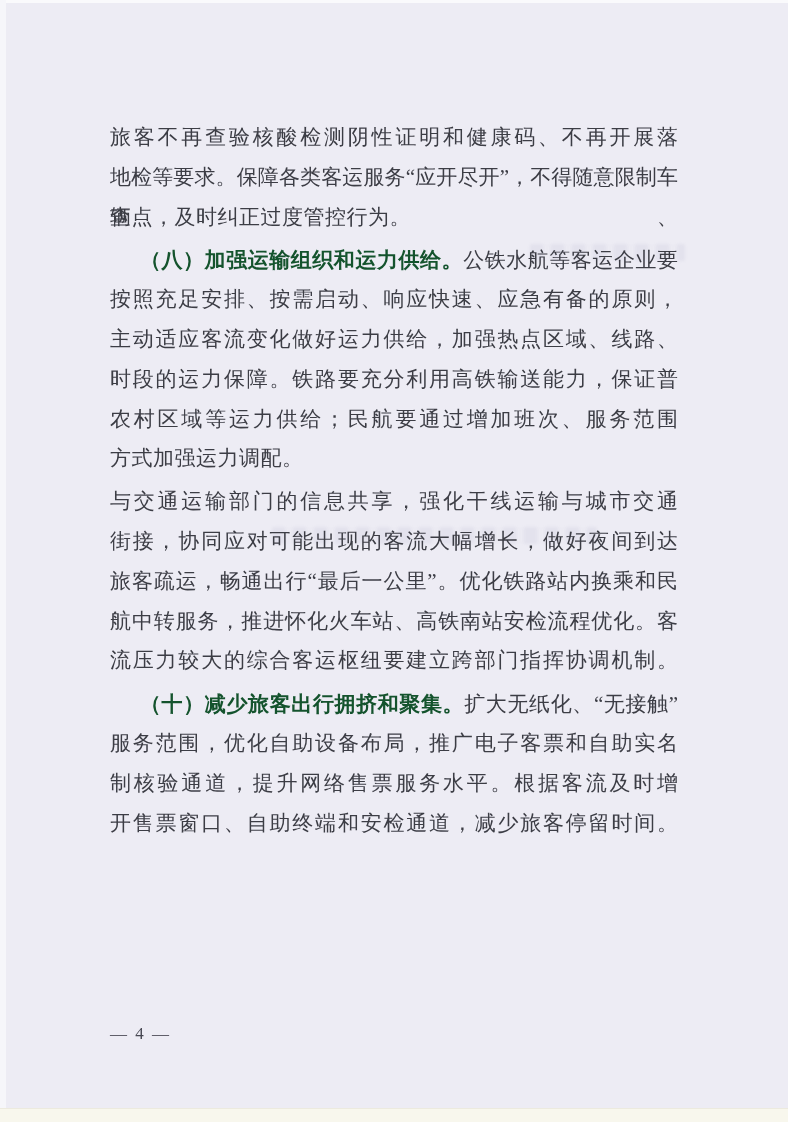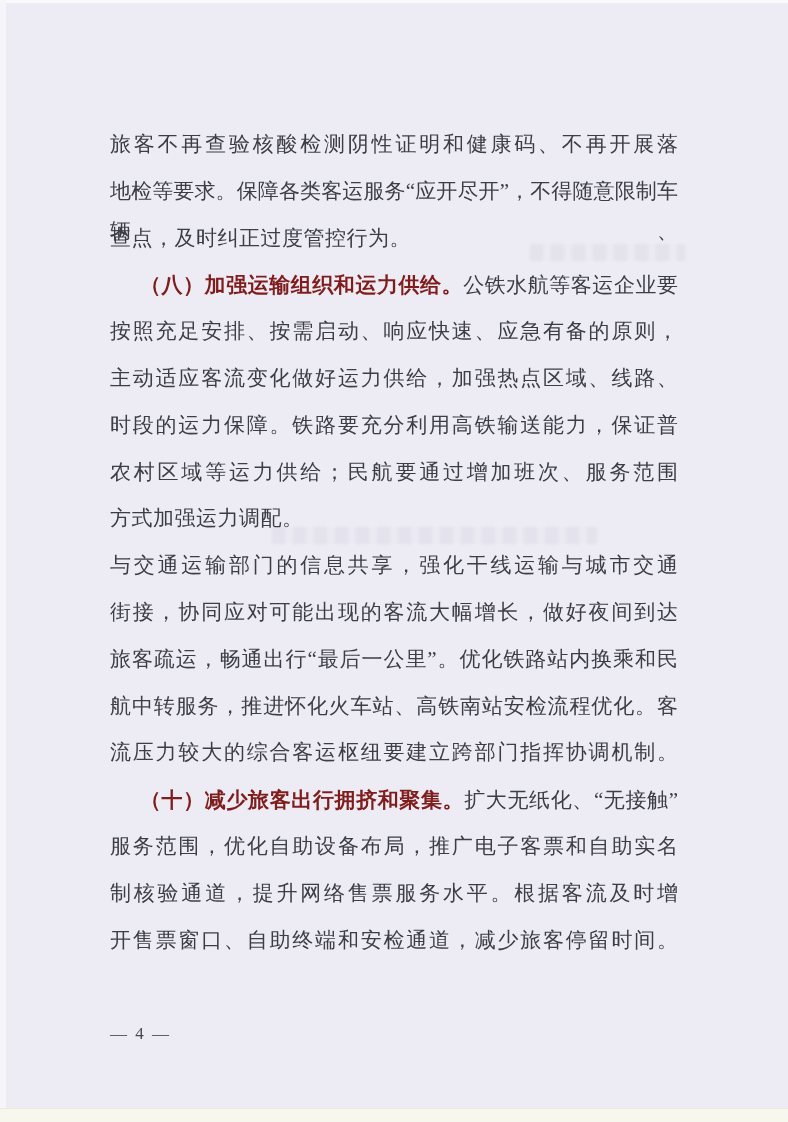--- a/index.html
+++ b/index.html
@@ -26,32 +26,32 @@
   .bleed-2{left:272px;top:527px;width:325px;}
 
   .doc-body{
     position:absolute;left:110px;top:118px;width:568px;
     color:#3c3d45;
   }
   .para{margin:0;}
   .para + .para{margin-top:3px;}
   .line{
     height:39.8px;line-height:39.8px;font-size:21px;
-    white-space:nowrap;overflow:visible;margin-top:7px;
+    white-space:nowrap;overflow:visible;
   }
   .line.justify{
     white-space:normal;
     text-align:justify;text-align-last:justify;
     text-justify:inter-ideograph;
   }
   .line.short{letter-spacing:0.5px;font-family:Liberation Serif, serif;}
   .line.indent{text-indent:30px;}
   .line b{
     font-family:"Liberation Sans","DejaVu Sans",sans-serif;
-    font-weight:700;color:#7f1d1d;letter-spacing:0;
+    font-weight:700;color:#14532d;letter-spacing:0;
   }
   .footer{
     position:absolute;left:110px;top:1022px;height:24px;line-height:24px;
     font-size:17px;color:#474752;letter-spacing:2px;
   }
 </style>
 </head>
 <body>
 
 <div class="edge-top"></div>

